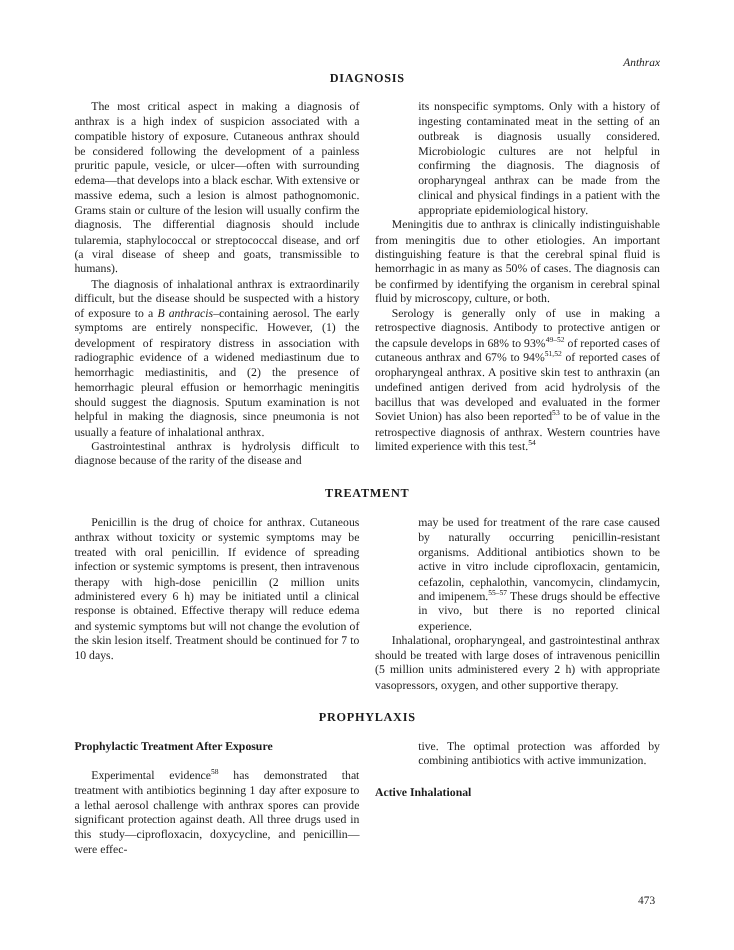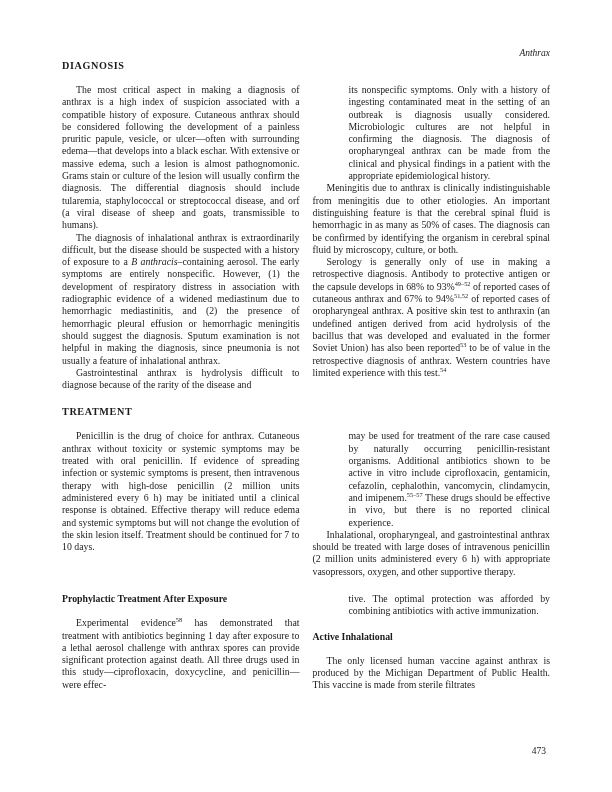--- a/index.html
+++ b/index.html
@@ -22,20 +22,21 @@
     color: #222;
     margin-top: 17px;
   }
   .content {
     position: absolute;
     top: 60px;
     left: 62px;
     width: 488px;
   }
   .section-title {
+    text-align: center;
     font-weight: bold;
     font-size: 10.2px;
     letter-spacing: 0.6px;
     margin: 0 0 13px 0;
   }
   .section { margin-bottom: 15px; }
   .cols { display: flex; gap: 13px; }
   .col { flex: 1 1 0; min-width: 0; }
   .col p {
     margin: 0;
@@ -93,35 +94,35 @@
     </div>
 
     <div class="section">
       <div class="section-title">TREATMENT</div>
       <div class="cols">
         <div class="col">
           <p><span>Penicillin is the drug of choice for anthrax. Cutaneous anthrax without toxicity or systemic symptoms may be treated with oral penicillin. If evidence of spreading infection or systemic symptoms is present, then intravenous therapy with high-dose penicillin (2 million units administered every 6 h) may be initiated until a clinical response is obtained. Effective therapy will reduce edema and systemic symptoms but will not change the evolution of the skin lesion itself. Treatment should be continued for 7 to 10 days.</span></p>
         </div>
         <div class="col">
           <p class="cont"><span>may be used for treatment of the rare case caused by naturally occurring penicillin-resistant organisms. Additional antibiotics shown to be active in vitro include ciprofloxacin, gentamicin, cefazolin, cephalothin, vancomycin, clindamycin, and imipenem.</span><sup class="sup">55–57</sup><span> These drugs should be effective in vivo, but there is no reported clinical experience.</span></p>
-          <p><span>Inhalational, oropharyngeal, and gastrointestinal anthrax should be treated with large doses of intravenous penicillin (2 million units administered every 6 h) with appropriate vasopressors, oxygen, and other supportive therapy.</span></p>
+          <p><span>Inhalational, oropharyngeal, and gastrointestinal anthrax should be treated with large doses of intravenous penicillin (5 million units administered every 2 h) with appropriate vasopressors, oxygen, and other supportive therapy.</span></p>
         </div>
       </div>
     </div>
 
     <div class="section">
+      <div class="section-title">PROPHYLAXIS</div>
       <div class="cols">
         <div class="col">
           <div class="subhead">Prophylactic Treatment After Exposure</div>
           <p><span>Experimental evidence</span><sup class="sup">58</sup><span> has demonstrated that treatment with antibiotics beginning 1 day after exposure to a lethal aerosol challenge with anthrax spores can provide significant protection against death. All three drugs used in this study—ciprofloxacin, doxycycline, and penicillin—were effec-</span></p>
         </div>
         <div class="col">
           <p class="cont"><span>tive. The optimal protection was afforded by combining antibiotics with active immunization.</span></p>
           <div class="subhead mid">Active Inhalational</div>
-          <p><span>The only licensed human vaccine against anthrax is produced by the Michigan Department of Public Health. This vaccine is made from sterile filtrates</span></p>
         </div>
       </div>
     </div>
 
   </div>
 
   <div class="page-number">473</div>
 
 </div>
 

